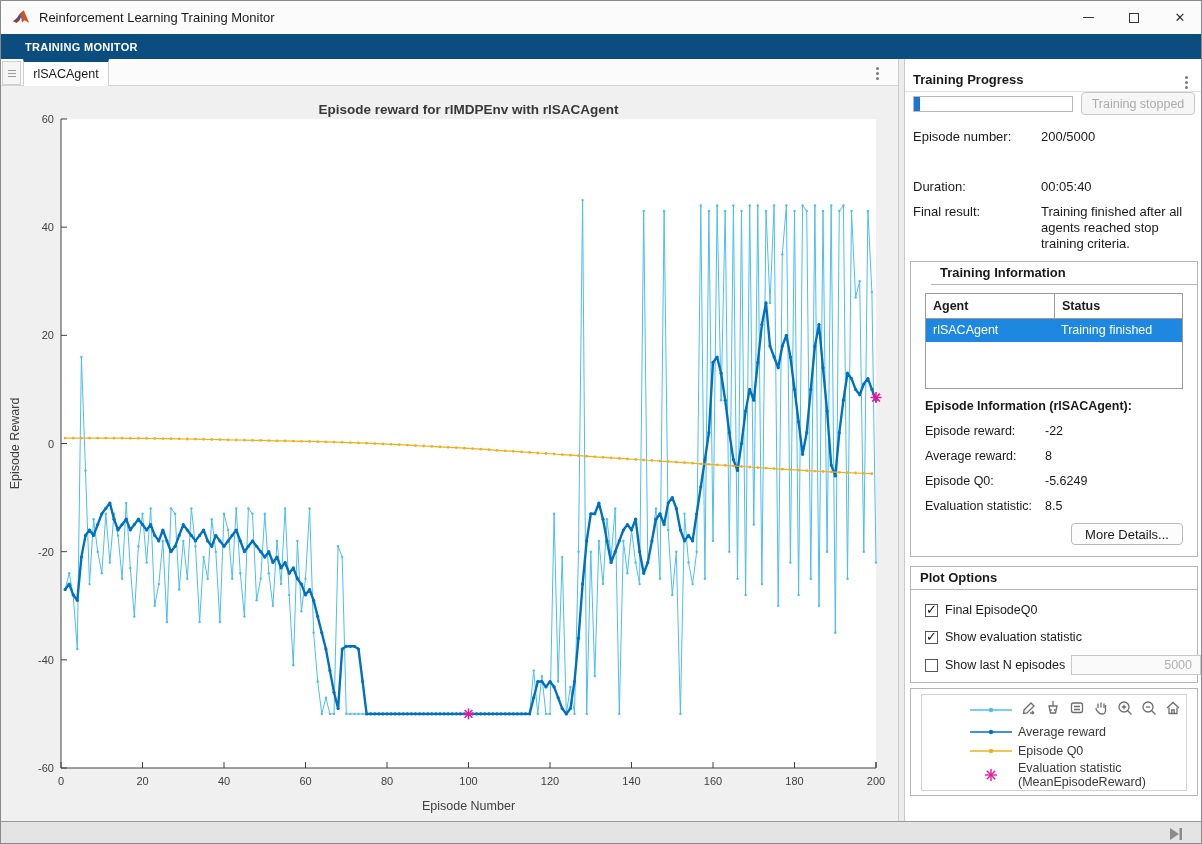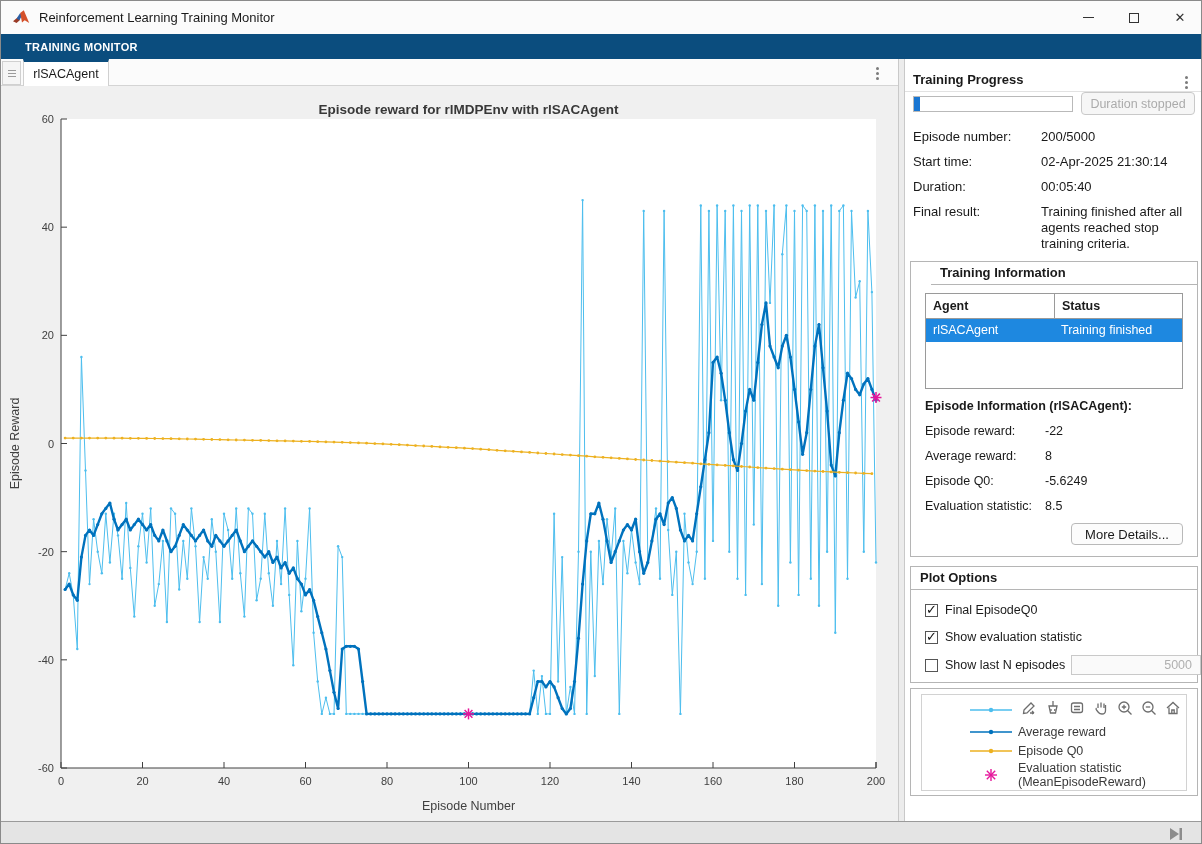--- a/index.html
+++ b/index.html
@@ -706,29 +706,25 @@
       <div class="kebab">
           <i></i>
           <i></i>
           <i></i>
         </div>
     </div>
 
     <div class="progress-outer">
       <div class="progress-fill" id="progress-fill" style="width: 4%;"></div>
     </div>
-    <div class="stop-btn">Duration stopped</div>
+    <div class="stop-btn">Training stopped</div>
 
     <div class="info-row" style="top:70px">
       <span class="lbl">Episode number:</span>
       <span class="val">200/5000</span>
-    </div>
-    <div class="info-row" style="top:95px">
-      <span class="lbl">Start time:</span>
-      <span class="val">02-Apr-2025 21:30:14</span>
     </div>
     <div class="info-row" style="top:120px">
       <span class="lbl">Duration:</span>
       <span class="val">00:05:40</span>
     </div>
     <div class="info-row" style="top:145px">
       <span class="lbl">Final result:</span>
       <span class="val">Training finished after all agents reached stop training criteria.</span>
     </div>
 

